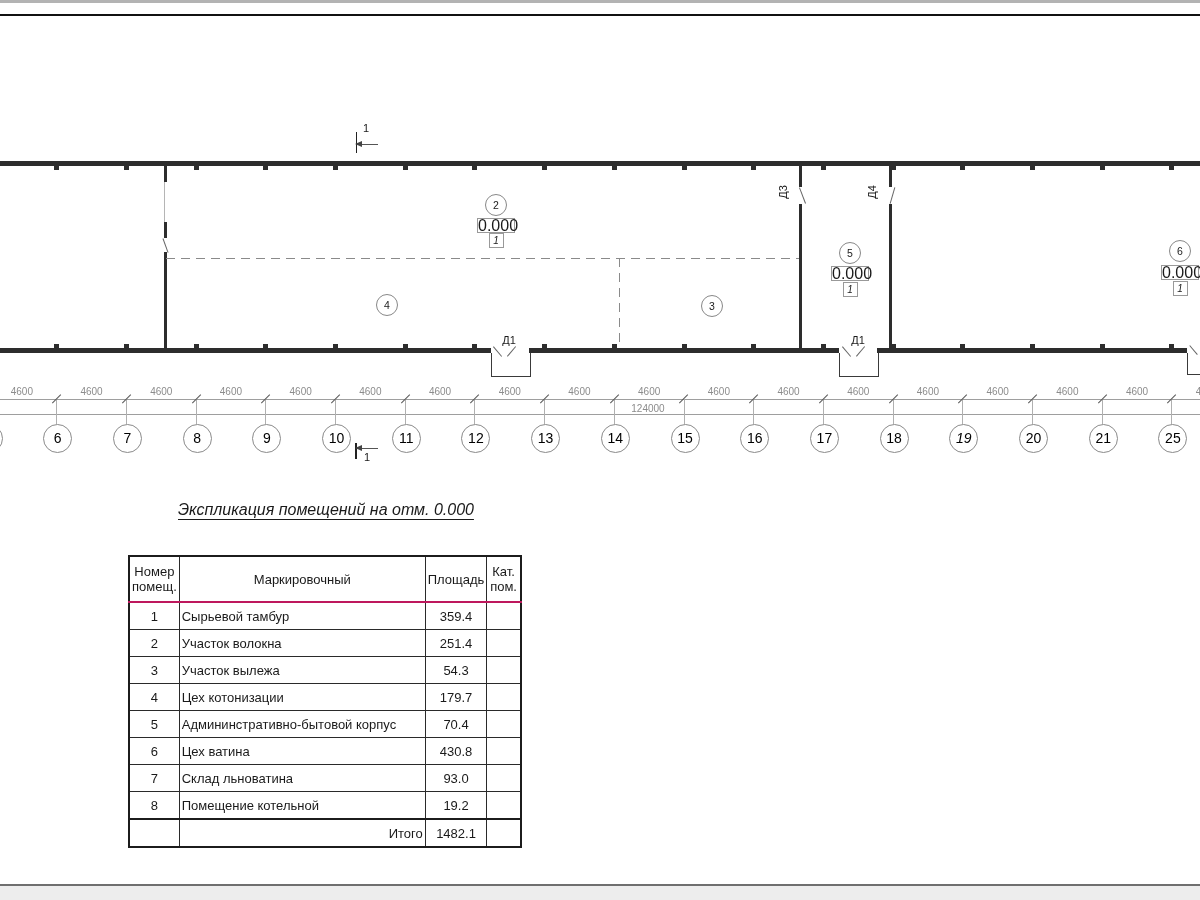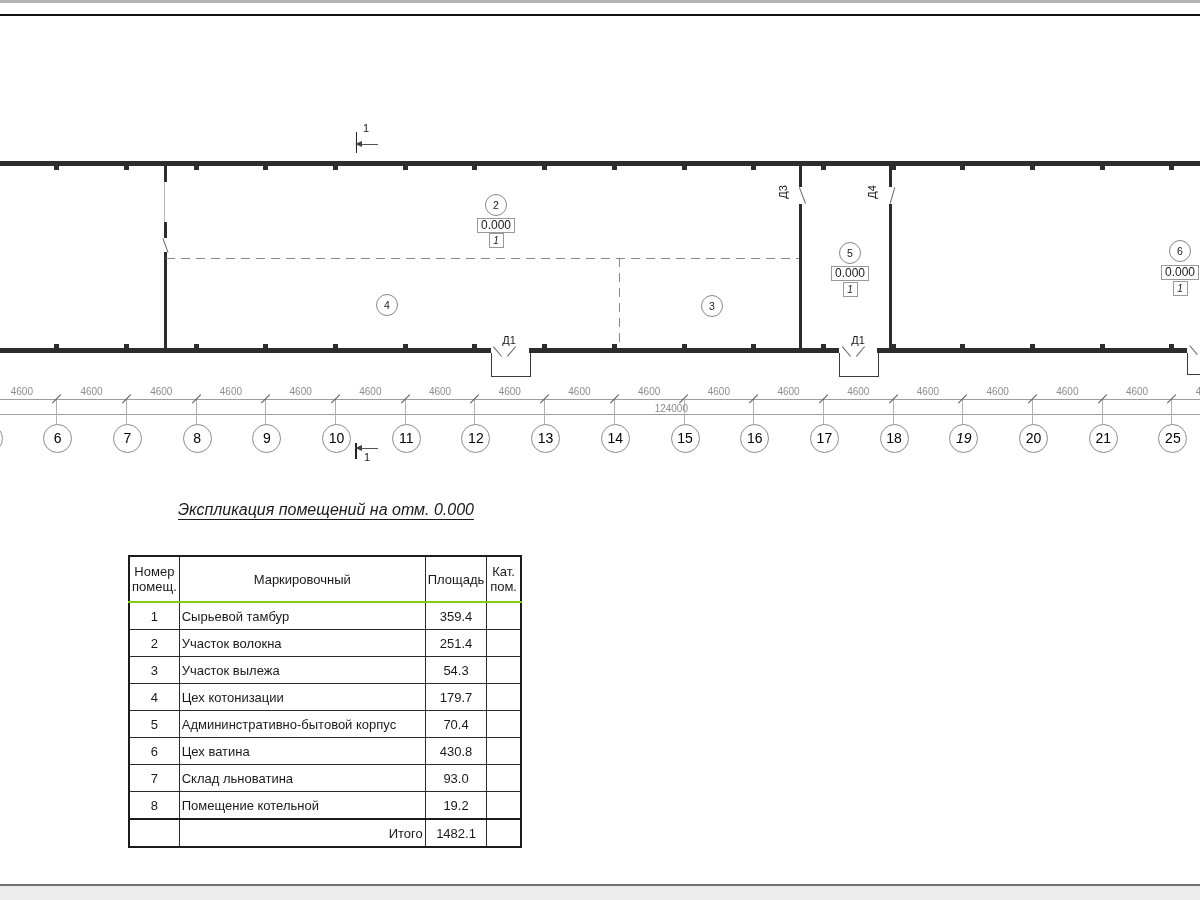--- a/index.html
+++ b/index.html
@@ -25,21 +25,21 @@
   .leaf{width:1.2px;background:#666;}
 
   .door-rect{border:1.5px solid #3a3a3a;border-top:none;background:#fff;}
 
   .dashed-h{height:1px;background:repeating-linear-gradient(to right,#8a8a8a 0 9px,transparent 9px 15px);}
   .dashed-v{width:1px;background:repeating-linear-gradient(to bottom,#8a8a8a 0 9px,transparent 9px 15px);}
 
   
   .room-circle{width:20px;height:20px;border:1px solid #888;border-radius:50%;
                font-size:10.5px;line-height:20px;text-align:center;background:#fff;}
-  .elev-box{width:36px;height:13px;border:1px solid #999;font-size:12px;line-height:13px;
+  .elev-box{width:36px;height:13px;border:1px solid #999;font-size:16px;line-height:13px;
             text-align:center;background:#fff;}
   .floor-box{width:13px;height:13px;border:1px solid #999;font-size:10px;line-height:13px;
              text-align:center;font-style:italic;background:#fff;}
   .door-label{font-size:11px;width:24px;text-align:center;}
   .v-label{transform:rotate(-90deg);transform-origin:center center;}
 
   
   .dim-line{height:1px;background:#9e9e9e;}
   .ext-line{width:1px;height:25px;background:#b0b0b0;}
   .dim-slash{width:1.2px;height:12px;background:#555;transform:rotate(45deg);}
@@ -54,21 +54,21 @@
   .sec-arrow{width:0;height:0;border-top:3.5px solid transparent;border-bottom:3.5px solid transparent;
              border-right:7px solid #444;}
   .sec-num{font-size:11px;}
 
   
   .tbl{border-collapse:collapse;background:#fff;}
   .tbl th,.tbl td{border:1px solid #2a2a2a;font-size:13px;font-weight:400;padding:0 2px;}
   .tbl th{height:44px;text-align:center;vertical-align:middle;}
   .tbl td{height:26px;vertical-align:middle;}
   .tbl{border:2px solid #1c1c1c;}
-  .tbl thead th{border-bottom:2px solid #84cc16;}
+  .tbl thead th{border-bottom:2px solid #be185d;}
   .tbl .total-row td{border-top:2px solid #1c1c1c;}
   .td-num{text-align:center;}
   .td-name{text-align:left;padding-left:8px;}
   .td-area{text-align:center;}
   .td-total-label{text-align:right;padding-right:6px;}
 </style>
 </head>
 <body>
 
 <div class="screen">
@@ -121,21 +121,21 @@
   <div class="abs door-rect" style="left:839px;top:352.5px;width:38px;height:23px;"></div>
   <div class="abs leaf" style="left:846px;top:345px;height:13px;transform:rotate(-40deg);"></div>
   <div class="abs leaf" style="left:860px;top:345px;height:13px;transform:rotate(40deg);"></div>
   <div class="abs door-label" style="left:846px;top:334px;">Д1</div>
 
   <div class="abs door-rect" style="left:1187px;top:352.5px;width:11.5px;height:21px;"></div>
   <div class="abs leaf" style="left:1193px;top:344px;height:12px;transform:rotate(-40deg);"></div>
 
   <div class="abs dim-line" style="left:0;top:398.5px;width:1200px;"></div>
   <div class="abs dim-line" style="left:0;top:413.5px;width:1200px;"></div>
-  <div class="abs dim-text" style="left:608px;top:402.5px;width:80px;text-align:right;">124000</div>
+  <div class="abs dim-text" style="left:608px;top:402.5px;width:80px;text-align:center;">124000</div>
 
   <div class="abs" id="axes-layer" style="left:0;top:0;width:0;height:0;">
       <div class="abs bubble" style="left: -26.5px; top: 423.5px;"></div>
       <div class="abs col-tick" style="left: 54.2px; top: 165.5px;"></div>
       <div class="abs col-tick" style="left: 54.2px; top: 343.5px;"></div>
       <div class="abs ext-line" style="left: 56.2px; top: 398.5px;"></div>
       <div class="abs dim-slash" style="left: 56.1px; top: 393px;"></div>
       <div class="abs bubble" style="left: 43.2px; top: 423.5px;">6</div>
       <div class="abs col-tick" style="left: 123.9px; top: 165.5px;"></div>
       <div class="abs col-tick" style="left: 123.9px; top: 343.5px;"></div>

